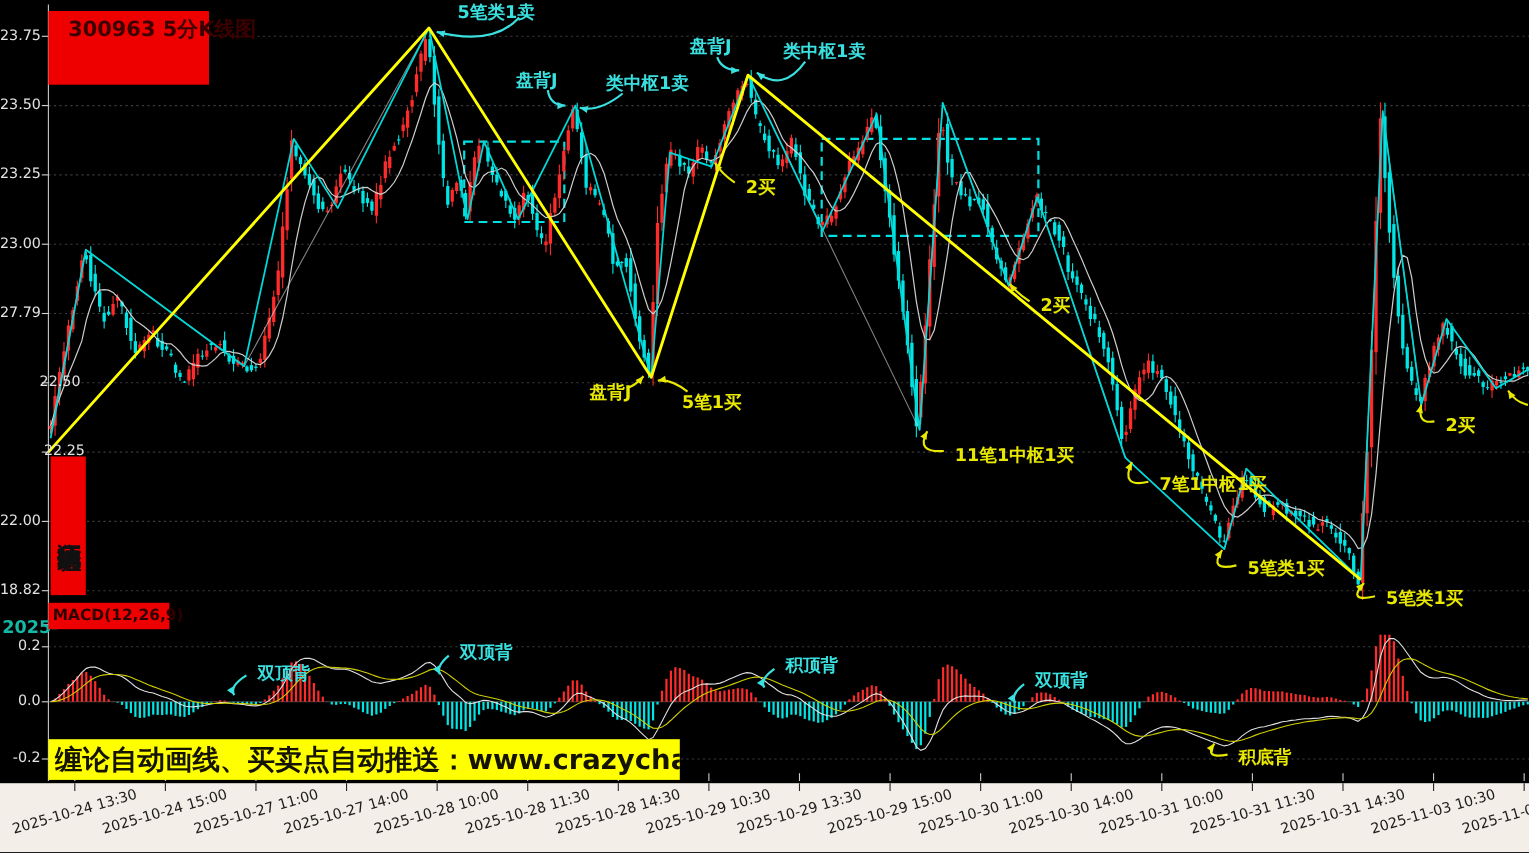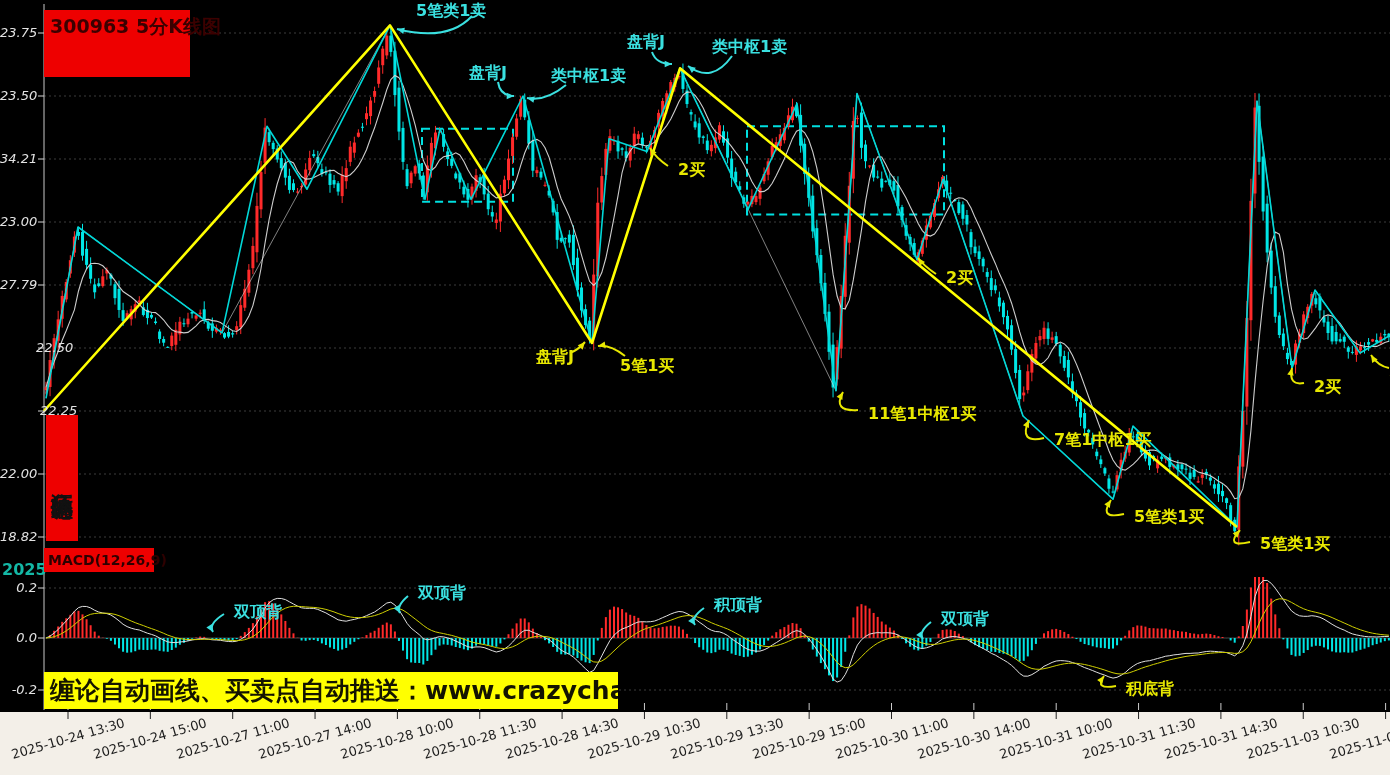--- a/index.html
+++ b/index.html
@@ -2,29 +2,29 @@
 <html><head>
 <meta charset="utf-8">
 <style>
   html,body{margin:0;padding:0;background:#000;}
   #app{position:relative;width:1390px;height:775px;background:#000;overflow:hidden;
        font-family:"DejaVu Sans","Liberation Sans",sans-serif;}
   #bottom-strip{position:absolute;left:0;top:712px;width:1390px;height:63px;background:#f3efe8;z-index:1;}
   #chart-svg{position:absolute;left:0;top:0;z-index:5;}
   #labels{position:absolute;left:0;top:0;z-index:8;width:100%;height:100%;pointer-events:none;}
   #annots{position:absolute;left:0;top:0;z-index:12;width:100%;height:100%;pointer-events:none;margin-left:10px;}
-  .yaxis-label{position:absolute;left:0;width:37px;text-align:right;color:#e3e3e3;font-size:13px;line-height:14px;font-style:italic;}
+  .yaxis-label{position:absolute;left:0;width:37px;text-align:right;color:#e3e3e3;font-size:13px;line-height:14px;}
   .xaxis-label{position:absolute;width:132px;text-align:center;color:#1c1c1c;font-size:13px;
                transform:rotate(-16deg);white-space:nowrap;}
   .annot{position:absolute;font-size:16px;font-weight:bold;white-space:nowrap;
          font-family:"DejaVu Sans","Liberation Sans",sans-serif;}
   .annot.cyan{color:#3ae0e0;}
   .annot.yellow{color:#e8e800;}
   #title-box{position:absolute;left:44px;top:10px;width:146px;height:67px;background:#ee0000;z-index:15;}
-  #title-box .t{margin:4px 0 0 6px;font-size:19px;font-weight:bold;color:#3c0000;white-space:nowrap;}
+  #title-box .t{margin:4px 0 0 18px;font-size:19px;font-weight:bold;color:#3c0000;white-space:nowrap;}
   #watermark-box{position:absolute;left:46px;top:415px;width:32px;height:126px;background:#ee0000;z-index:15;
                  writing-mode:vertical-rl;text-orientation:upright;text-align:center;
                  font-size:22px;font-weight:bold;color:#111;line-height:32px;letter-spacing:1px;}
   #macd-label-box{position:absolute;left:44px;top:548px;width:110px;height:24px;background:#ee0000;z-index:15;
                   font-size:14px;font-weight:bold;color:#2e0000;line-height:24px;padding-left:4px;box-sizing:border-box;}
   #banner{position:absolute;left:44px;top:672px;width:574px;height:37px;background:#ffff00;z-index:15;
           font-size:25px;font-weight:bold;color:#141400;line-height:37px;padding-left:6px;
           white-space:nowrap;overflow:hidden;box-sizing:border-box;}
   #year-partial{position:absolute;left:2px;top:560px;color:#14b8a6;font-size:16px;z-index:8;font-weight:bold;}
 </style>
@@ -1162,21 +1162,21 @@
         <path d="M 931 622 Q 918 632 923 639" fill="none" stroke="#3ae0e0" stroke-width="2"></path>
         <polygon points="923,639 916.099756037912,634.9519593302849 921.4086893001358,631.1598641429821" fill="#3ae0e0"></polygon>
         <path d="M 1116 686 Q 1094 690 1104 676" fill="none" stroke="#e8e800" stroke-width="2"></path>
         <polygon points="1104,676 1102.4086893001358,683.8401358570179 1097.099756037912,680.0480406697151" fill="#e8e800"></polygon>
       </g>
     </svg>
 
   <div id="labels">
       <div class="yaxis-label" style="top: 26px;">23.75</div>
       <div class="yaxis-label" style="top: 89px;">23.50</div>
-      <div class="yaxis-label" style="top: 152px;">34.21</div>
+      <div class="yaxis-label" style="top: 152px;">23.25</div>
       <div class="yaxis-label" style="top: 215px;">23.00</div>
       <div class="yaxis-label" style="top: 278px;">27.79</div>
       <div class="yaxis-label" style="top: 341px; margin-left: 36px;">22.50</div>
       <div class="yaxis-label" style="top: 404px; padding-left: 40px;">22.25</div>
       <div class="yaxis-label" style="top: 467px;">22.00</div>
       <div class="yaxis-label" style="top: 530px;">18.82</div>
       <div class="yaxis-label" style="top: 581px;">0.2</div>
       <div class="yaxis-label" style="top: 631px;">0.0</div>
       <div class="yaxis-label" style="top: 683px;">-0.2</div>
       <div class="xaxis-label" style="left: 2px; top: 731px;">2025-10-24 13:30</div>

